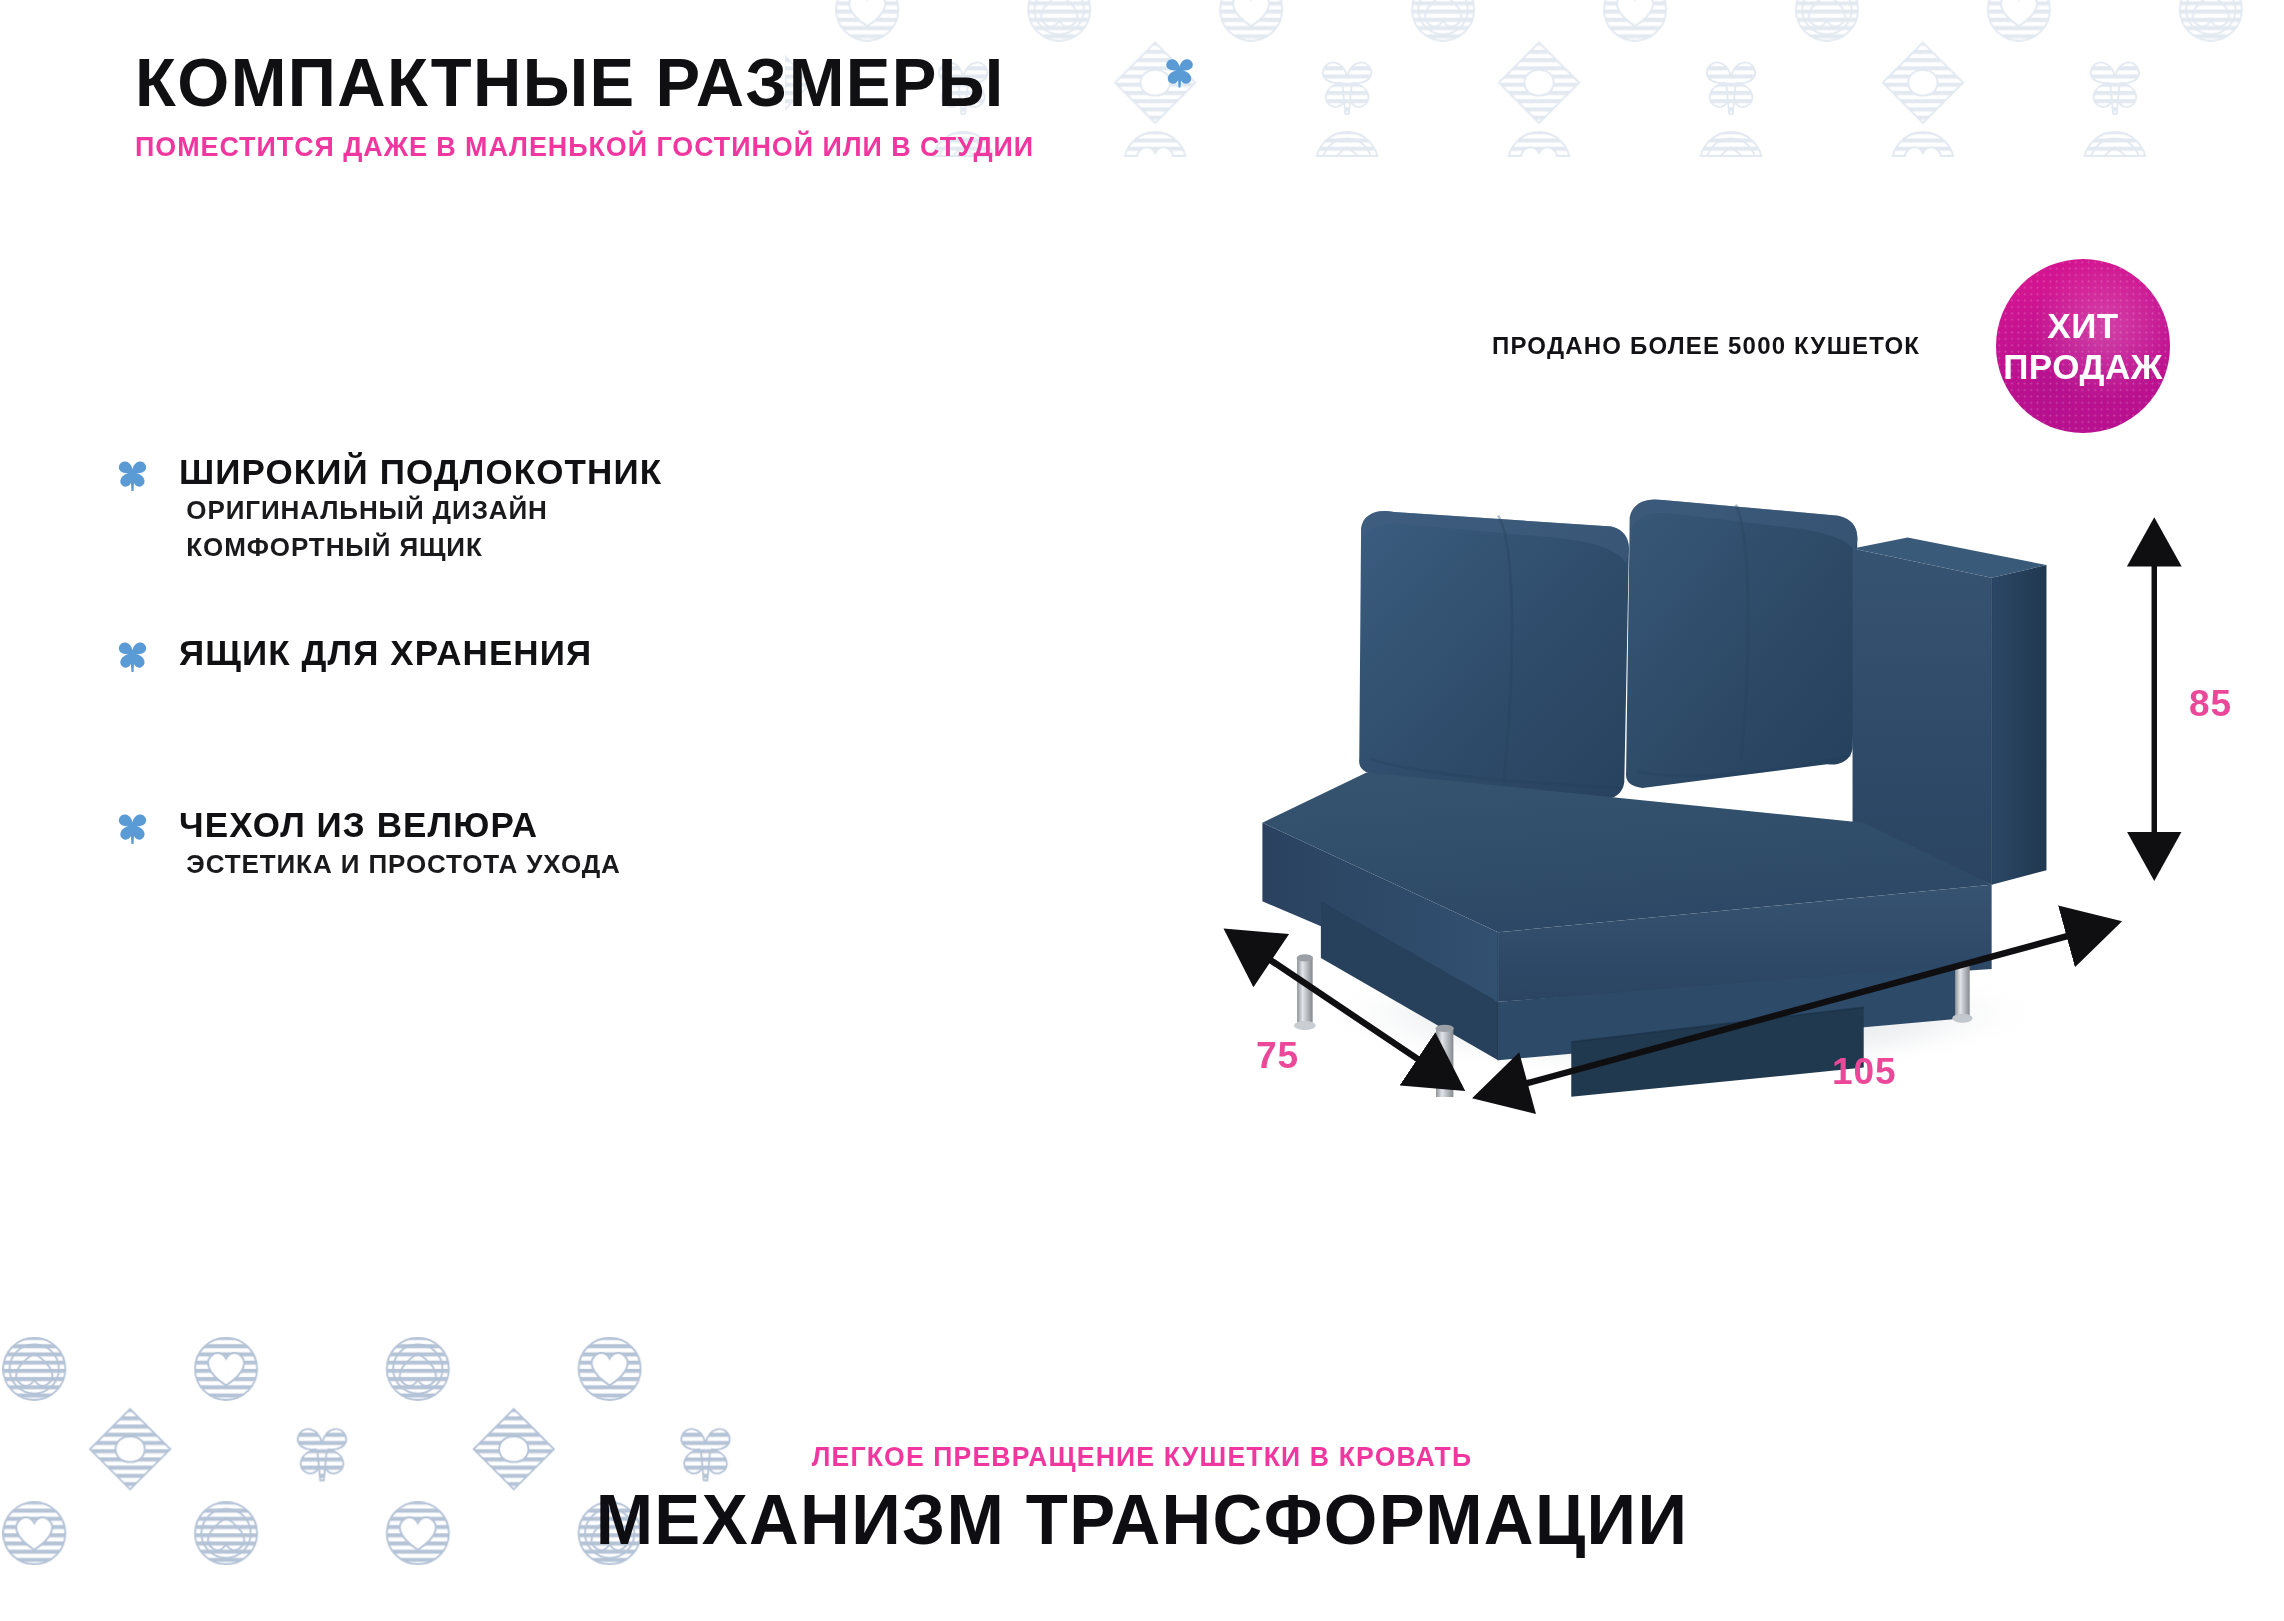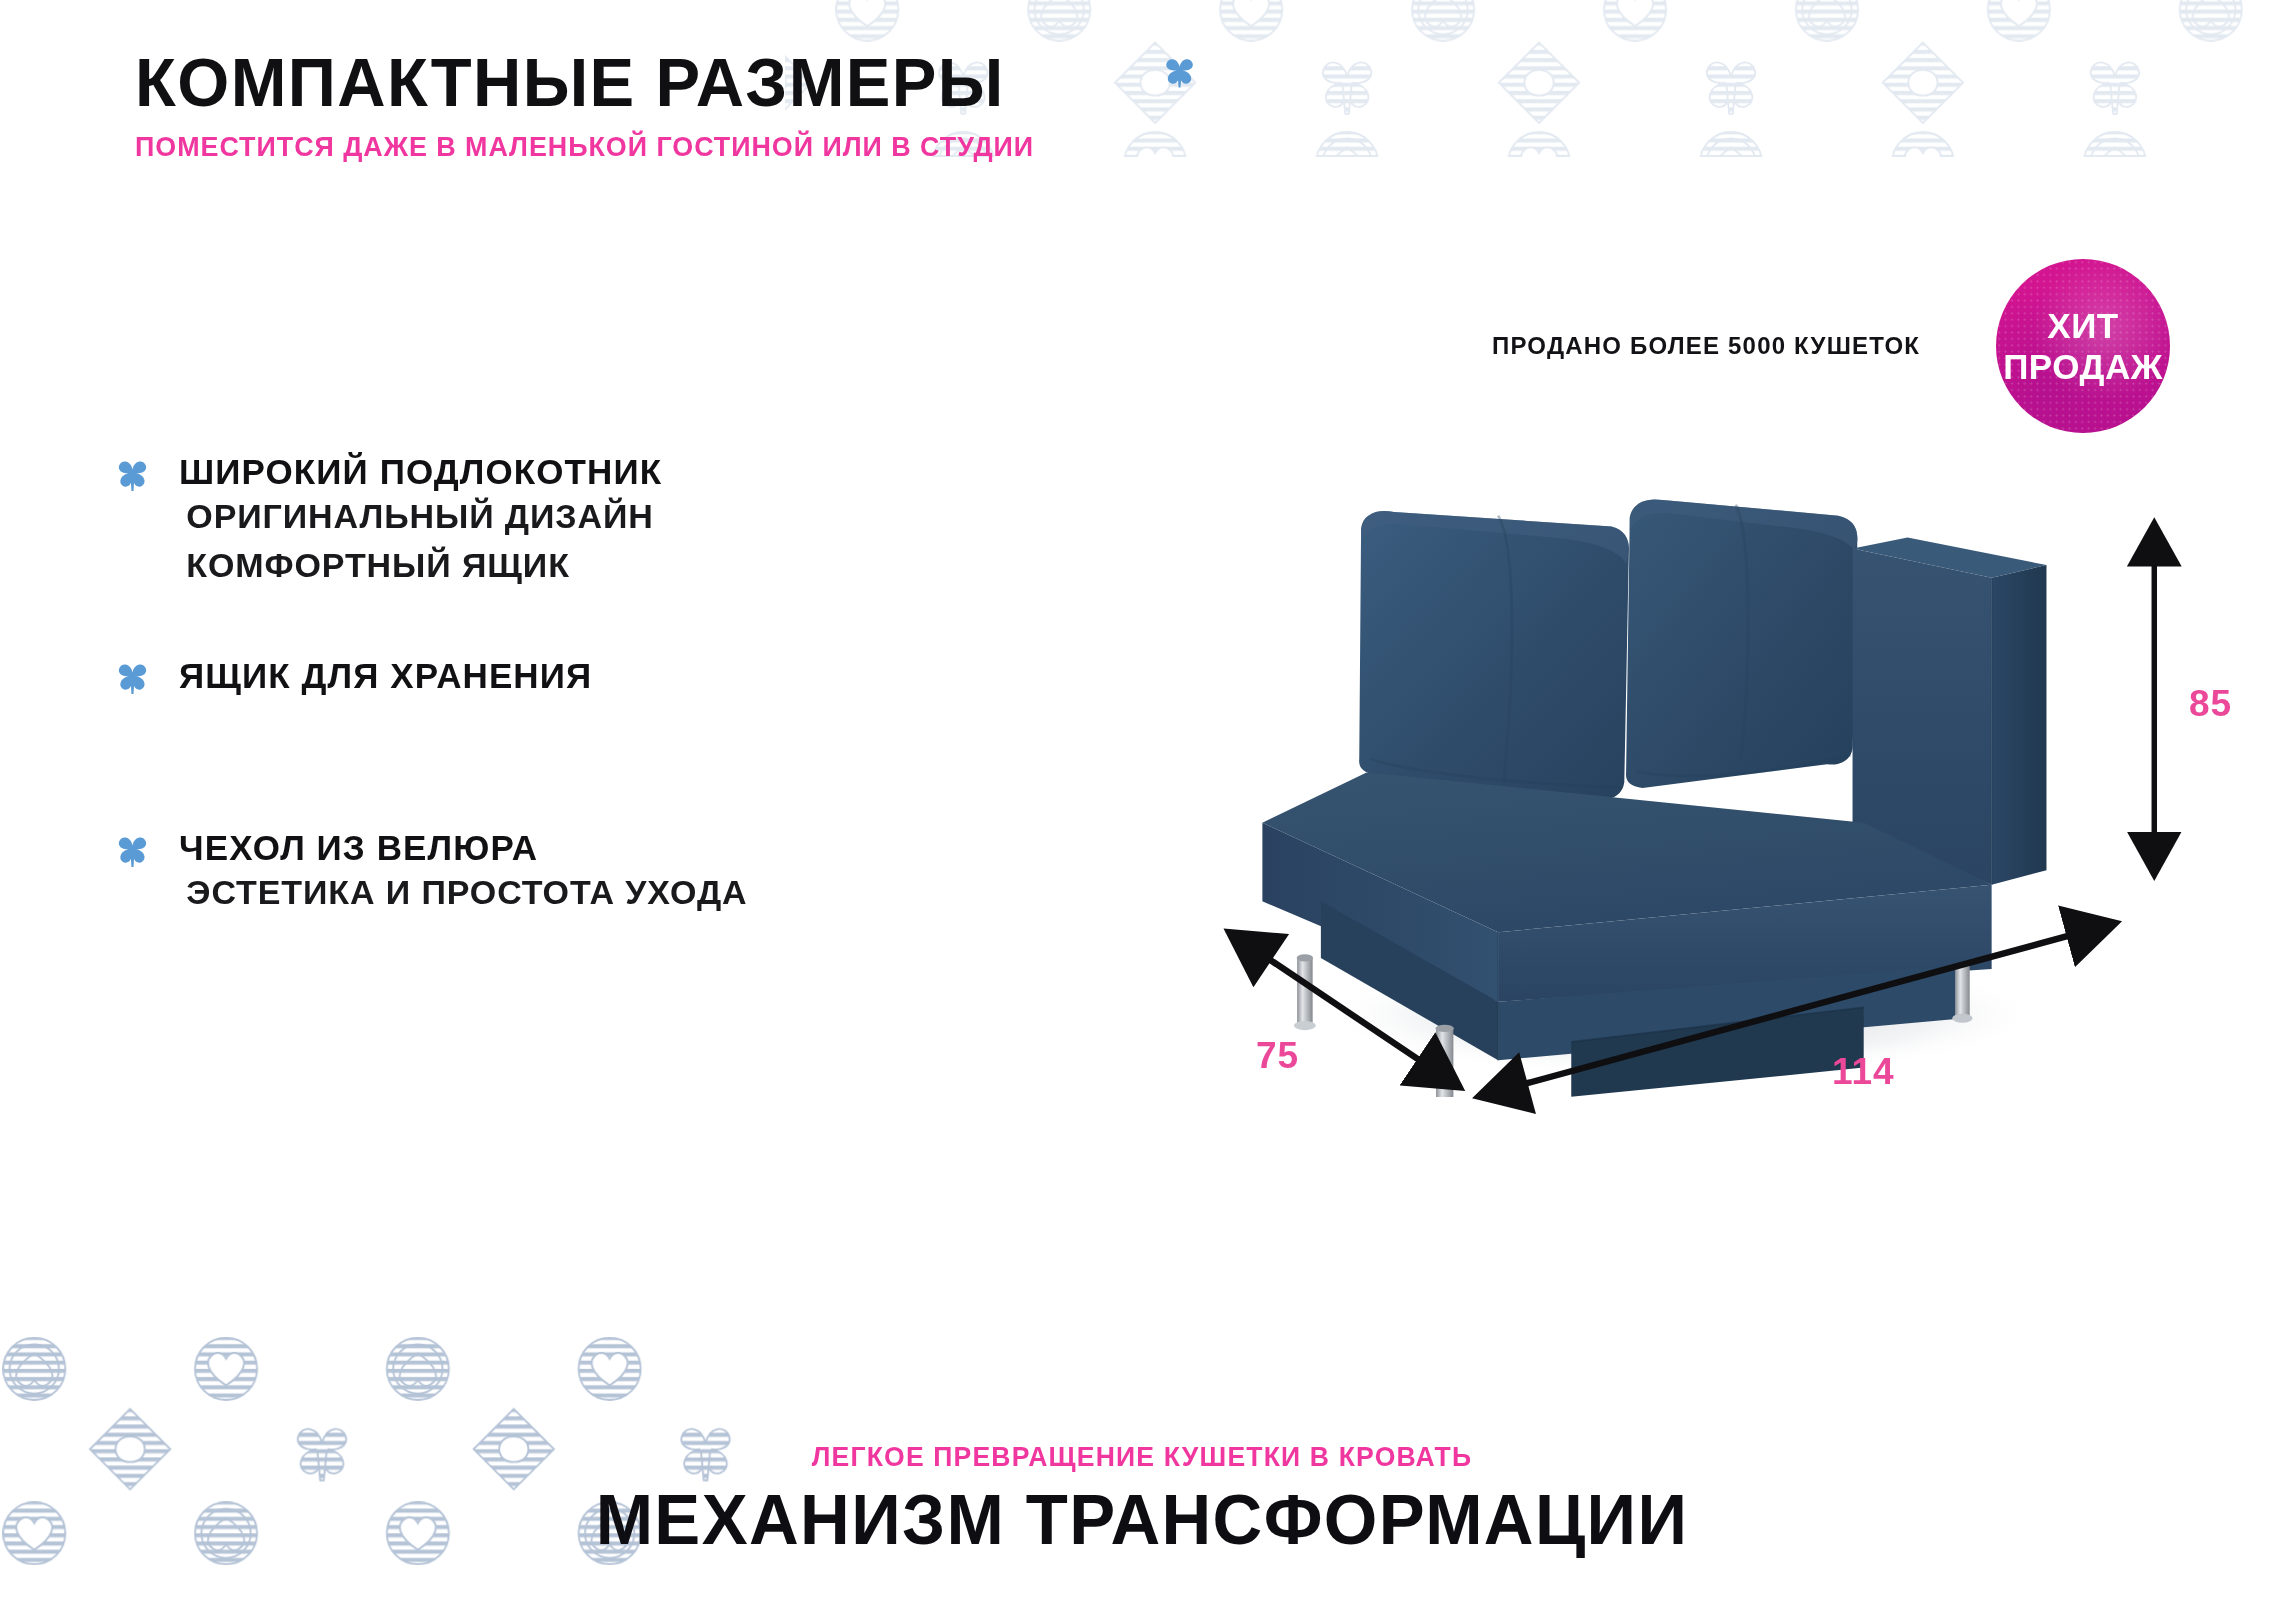--- a/index.html
+++ b/index.html
@@ -33,21 +33,21 @@
   
   .features { position:absolute; left:117px; top:451px; width:914px; }
   .feature { position:relative; padding-left:62px; }
   .feature + .feature { margin-top:6px; }
   .f-bullet { position:absolute; left:0; top:5.5px; width:31px; height:37px; }
   .f-title {
     font-size:35px; font-weight:bold; color:#111013;
     letter-spacing:1.1px; line-height:1.18; white-space:nowrap;
   }
   .f-sub {
-    font-size:34px; font-weight:bold; color:#1a1a1d;
+    font-size:26px; font-weight:bold; color:#1a1a1d;
     letter-spacing:0.9px; line-height:1.42; white-space:nowrap;
     margin-left:7.3px;
   }
 
   
   .sold-note {
     position:absolute; left:1492px; top:332px;
     font-size:24px; font-weight:bold; letter-spacing:1.2px;
     color:#131216; white-space:nowrap;
   }
@@ -390,21 +390,21 @@
     </defs>
 
     <line x1="2358" y1="572" x2="2358" y2="958" stroke="#0f0e11" stroke-width="6" marker-start="url(#atail)" marker-end="url(#ahead)"></line>
 
     <line x1="1618" y1="1200" x2="2316" y2="1010" stroke="#0f0e11" stroke-width="7" marker-start="url(#atail)" marker-end="url(#ahead)"></line>
 
     <line x1="1345" y1="1020" x2="1598" y2="1190" stroke="#0f0e11" stroke-width="7" marker-start="url(#atail)" marker-end="url(#ahead)"></line>
   </svg>
 
   <div class="dim dim-85">85</div>
-  <div class="dim dim-148">114</div>
+  <div class="dim dim-148">105</div>
   <div class="dim dim-75">75</div>
 
   <div class="footer">
     <div class="footer-kicker">ЛЕГКОЕ ПРЕВРАЩЕНИЕ КУШЕТКИ В КРОВАТЬ</div>
     <div class="footer-title">МЕХАНИЗМ ТРАНСФОРМАЦИИ</div>
   </div>
 
 </div>
 
 

